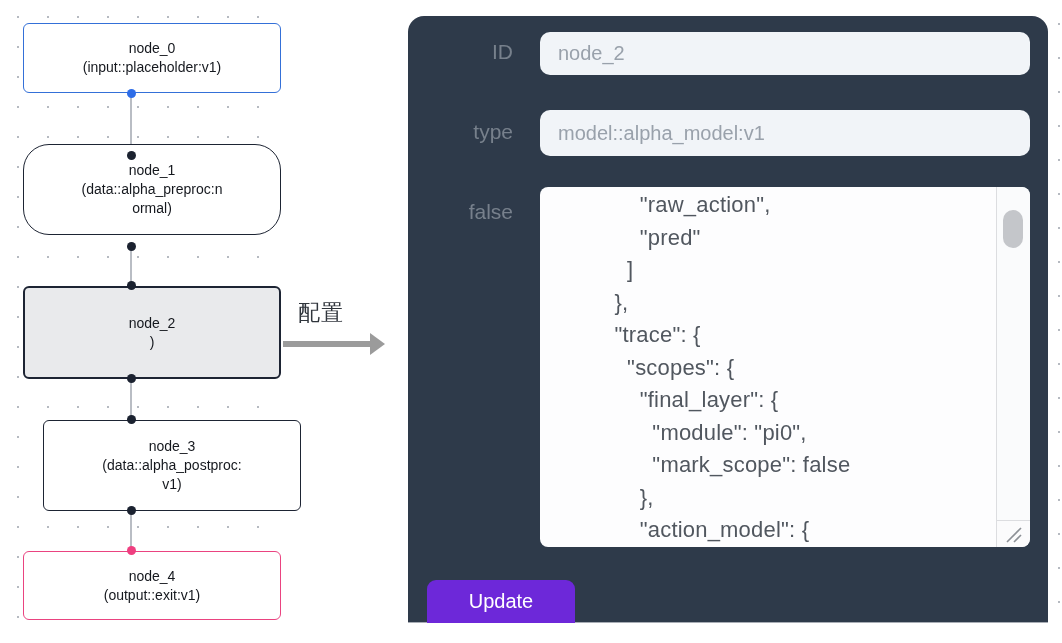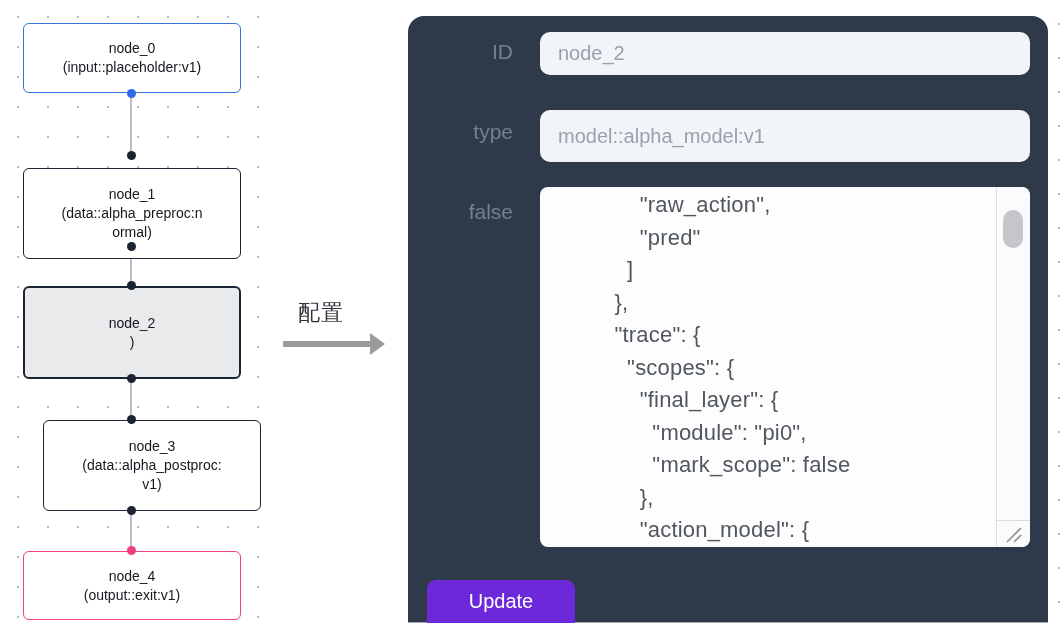--- a/index.html
+++ b/index.html
@@ -14,21 +14,21 @@
     background-size: 30px 30px; background-position: 3px 2px;
   }
   .canvas-right {
     position:absolute; left:390px; top:0; width:672px; height:626px;
     background-image: radial-gradient(circle, #b6bac1 1.2px, transparent 1.5px);
     background-size: 34px 34px; background-position: 6px 7px;
   }
 
   
   .node {
-    position:absolute; left:23px; width:218px; background:#ffffff;
+    position:absolute; left:23px; width:258px; background:#ffffff;
     border:1.6px solid #1d2433; border-radius:6px;
     display:flex; flex-direction:column; align-items:center; justify-content:center;
     font-size:14px; line-height:19px; color:#15181e; font-weight:500; text-align:center;
   }
   .node.selected { background:#e9eaec; border-width:2.5px; }
   .edge { position:absolute; left:130px; width:2px; background:#b9bdc4; }
   .handle { position:absolute; left:126.5px; width:9px; height:9px; border-radius:50%; background:#1b2230; }
 
   
   .transfer-label { position:absolute; left:298px; top:298px; font-size:22px; color:#30353c; letter-spacing:1px; }
@@ -73,21 +73,21 @@
     <div class="edge" style="top:94px;height:62px;"></div>
     <div class="edge" style="top:247px;height:40px;"></div>
     <div class="edge" style="top:379px;height:41px;"></div>
     <div class="edge" style="top:511px;height:41px;"></div>
 
     <div class="node" style="top:23px;height:70px;border-color:#3470d8;">
       <div>node_0</div>
       <div>(input::placeholder:v1)</div>
     </div>
 
-    <div class="node" style="top:168px;height:91px;">
+    <div class="node" style="top:144px;height:91px;border-radius:26px;">
       <div>node_1</div>
       <div>(data::alpha_preproc:n</div>
       <div>ormal)</div>
     </div>
 
     <div class="node selected" style="top:286px;height:93px;">
       <div>node_2</div>
       <div>)</div>
     </div>
 
@@ -116,21 +116,21 @@
   <div class="arrow-shaft"></div>
   <div class="arrow-head"></div>
 
   <div class="canvas-right">
     <div class="panel" style="left:18px;">
 
       <div class="field-label" style="top:24px;">ID</div>
       <input class="text-input" style="top: 16px;" readonly="" value="node_2">
 
       <div class="field-label" style="top:104px;">type</div>
-      <input class="text-input" style="top: 94px; height: 52px;" readonly="" value="model::alpha_model:v1">
+      <input class="text-input" style="top: 94px; height: 46px;" readonly="" value="model::alpha_model:v1">
 
       <div class="field-label" style="top:184px;">false</div>
       <div class="config-box">
         <div class="config-text">            "raw_action",
             "pred"
           ]
         },
         "trace": {
           "scopes": {
             "final_layer": {

